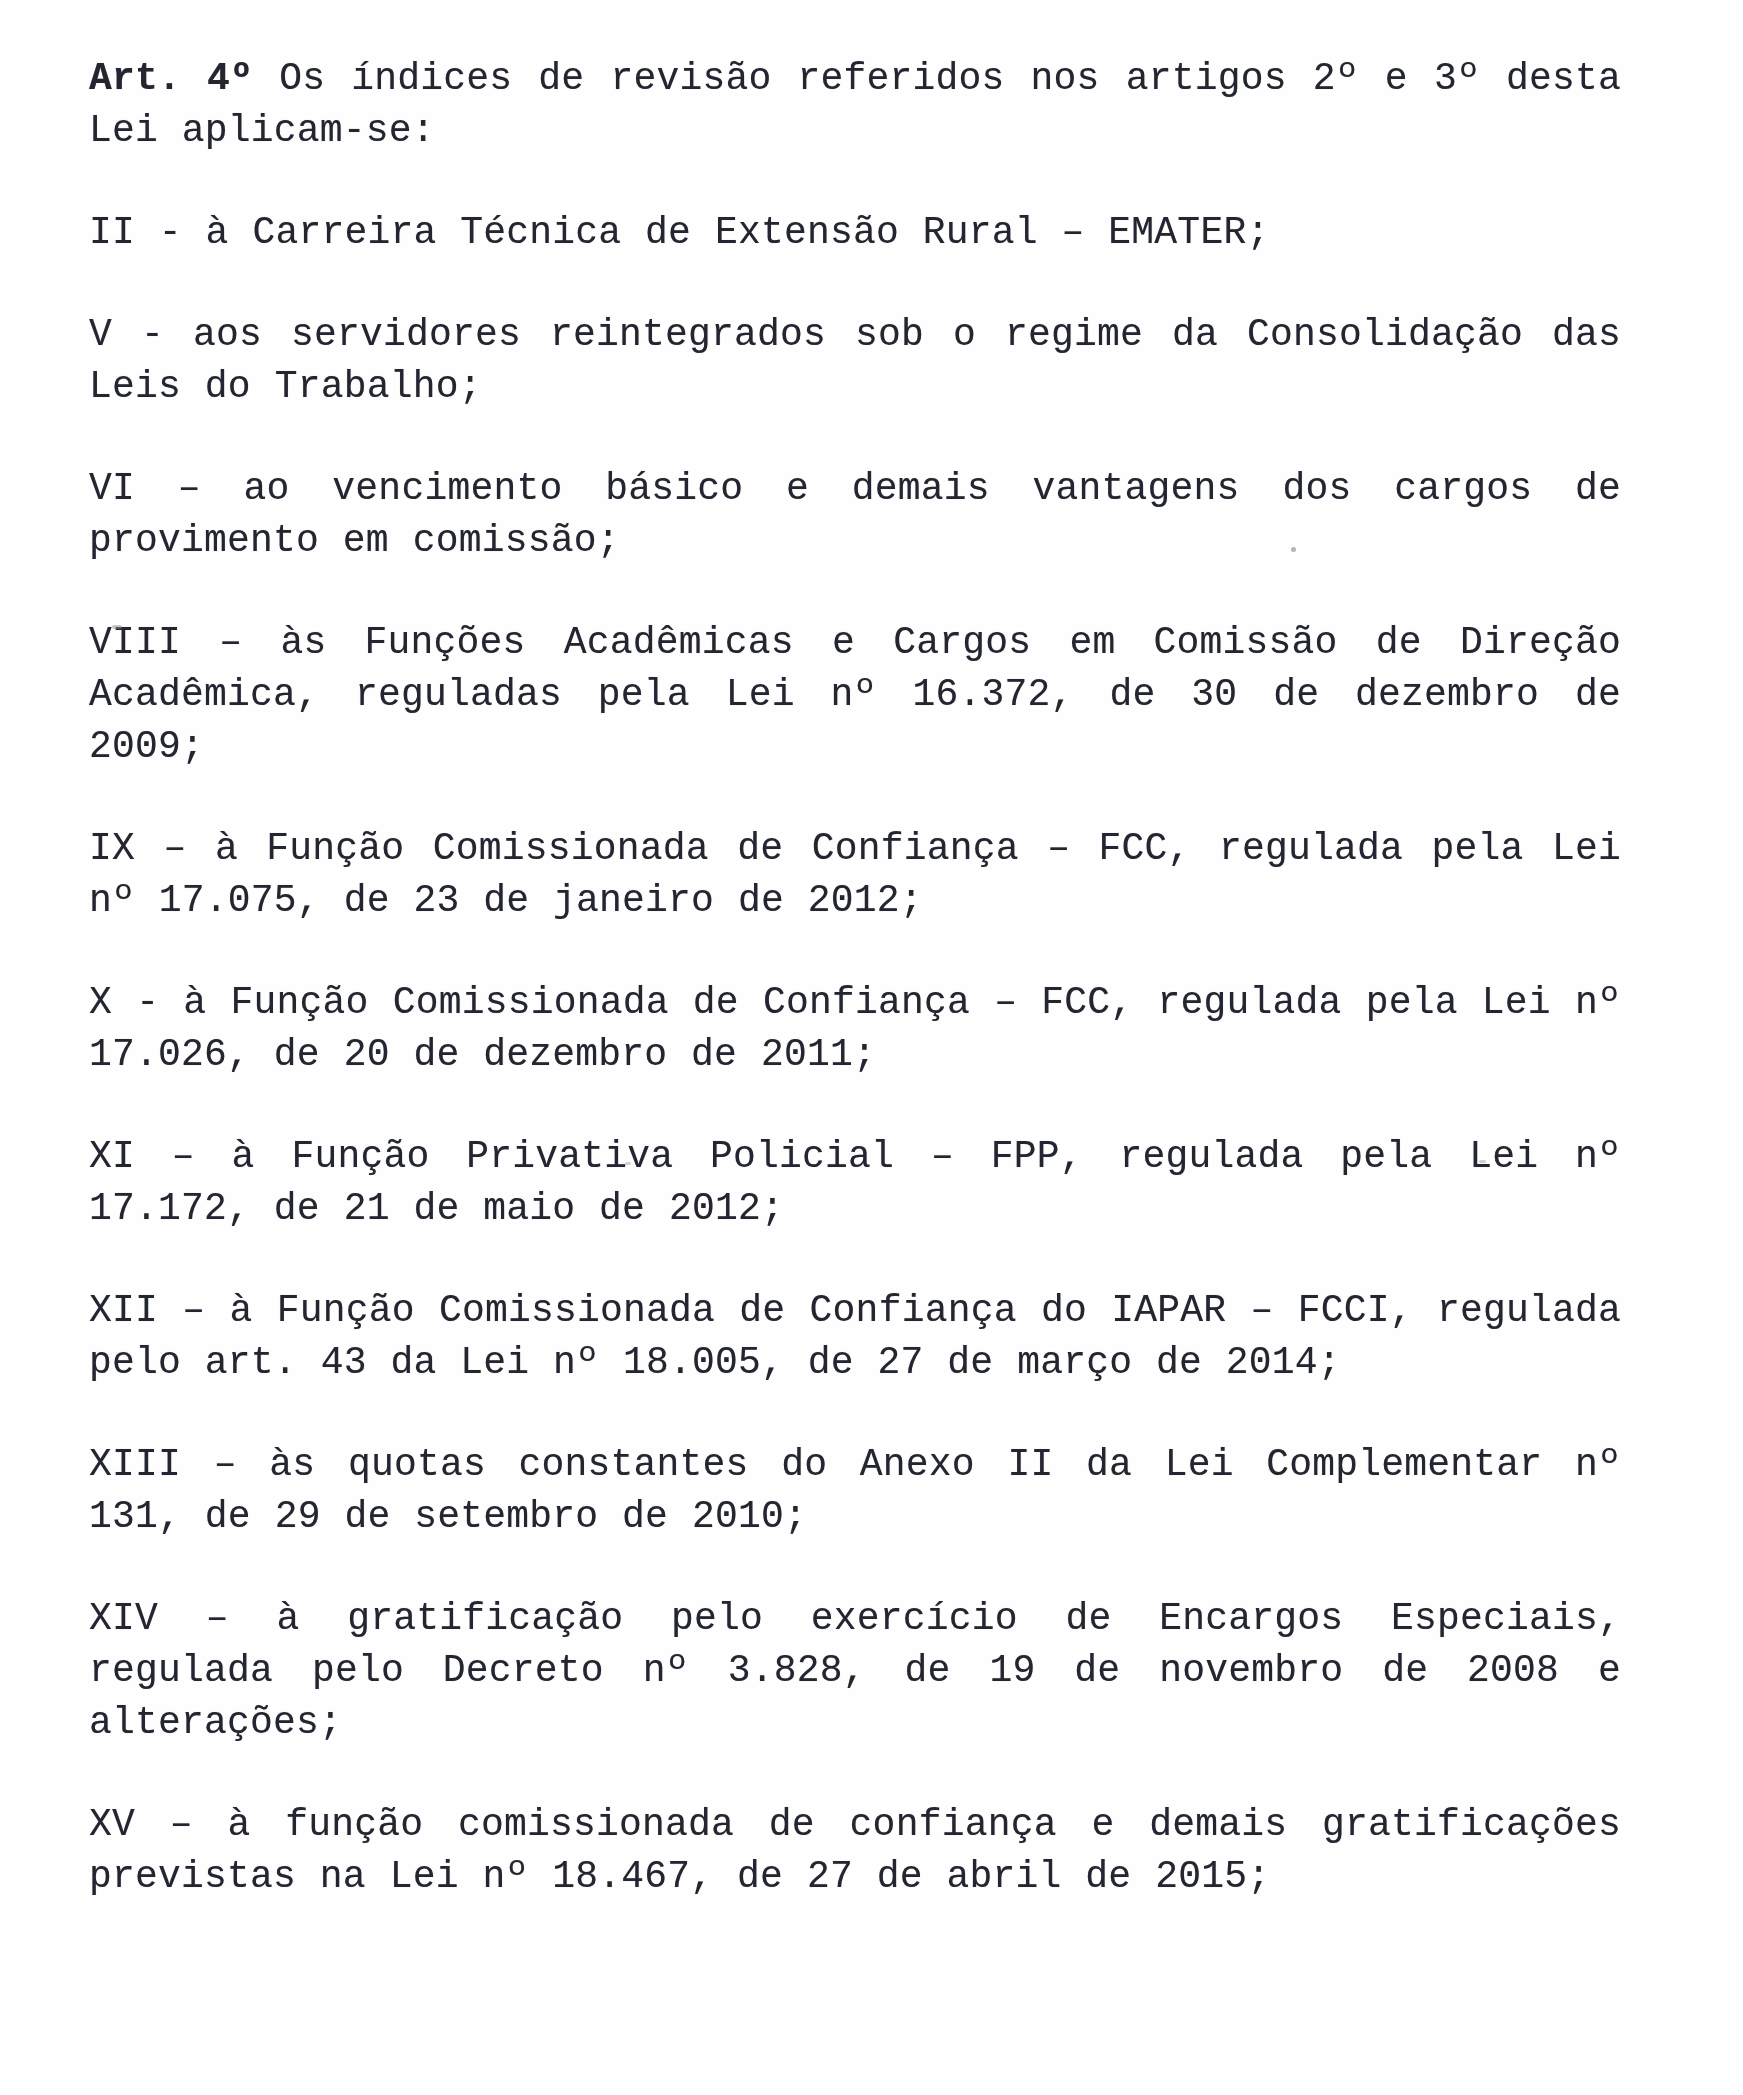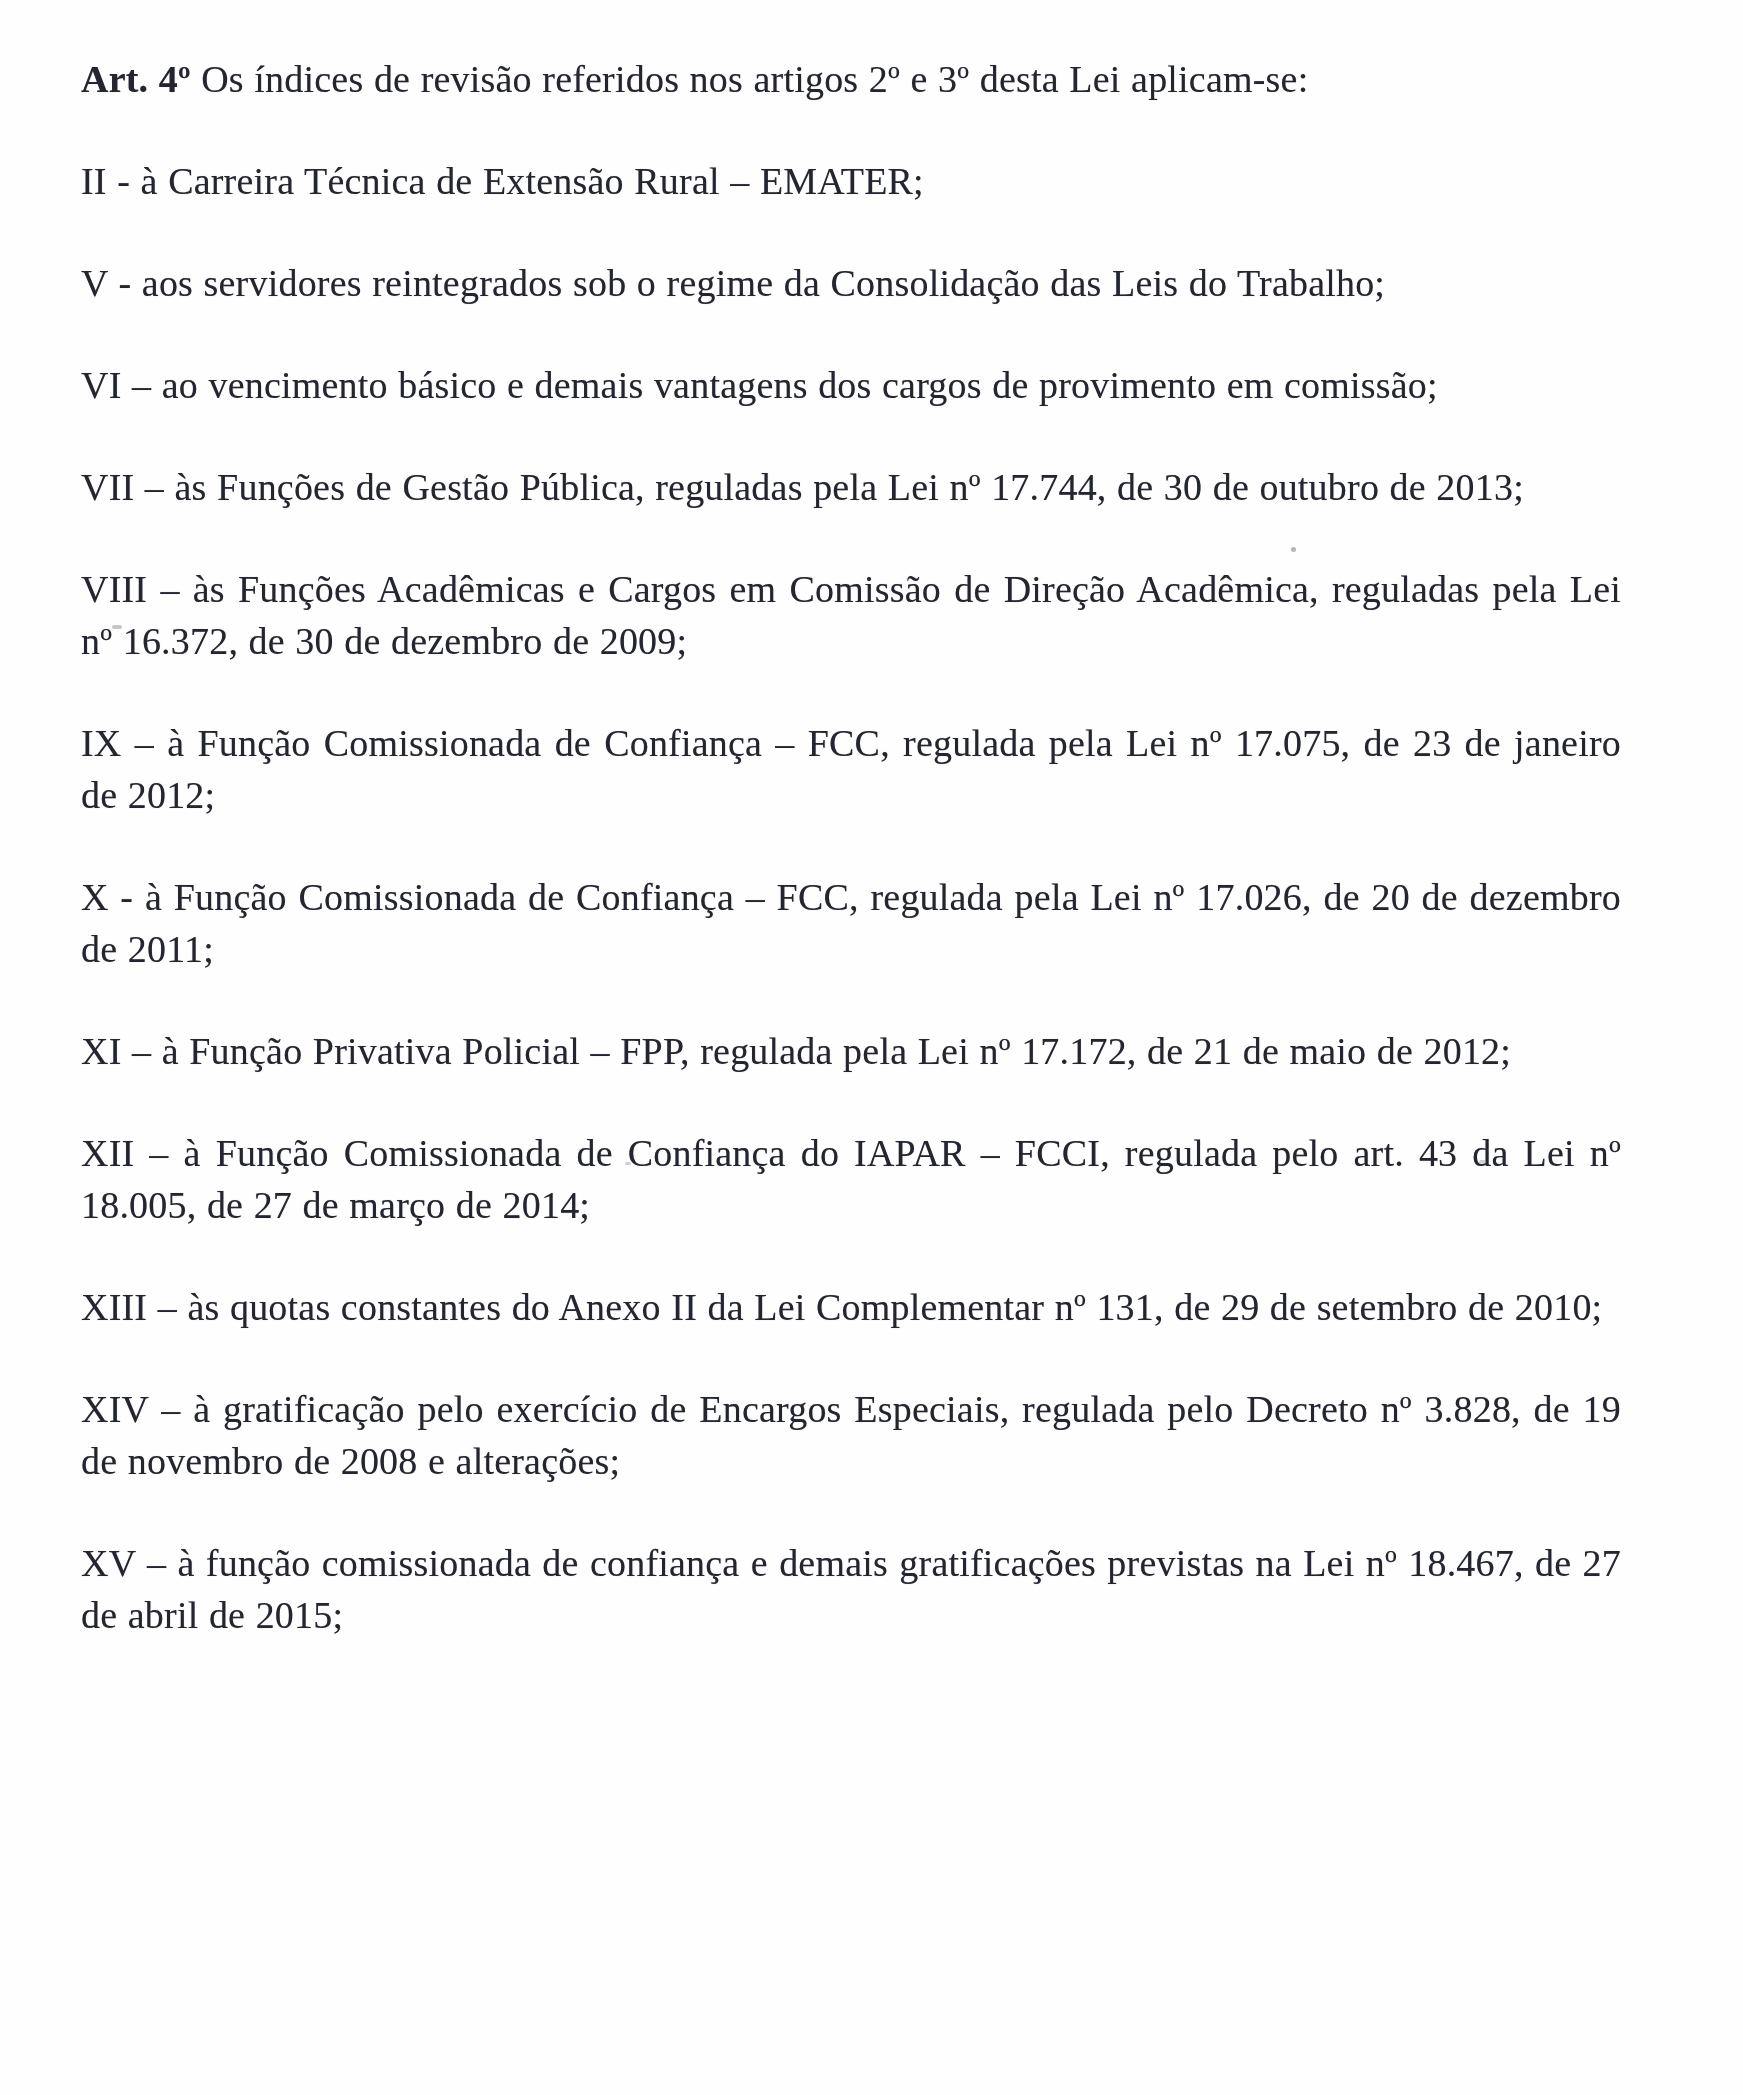--- a/index.html
+++ b/index.html
@@ -13,24 +13,24 @@
     height: 2096px;
     background: var(--bg-color);
     position: relative;
     overflow: hidden;
     font-family: "Liberation Sans", sans-serif;
   }
   .page {
     padding: 53px 123px 0 81px;
   }
   .para {
-    font-family: Liberation Serif, serif;
+    font-family: Liberation Mono, monospace;
     font-size: 38px;
     line-height: 52px;
-    margin: 0 0 50px 0;
+    margin: 0 0 50px 8px;
     color: var(--text-color);
     text-align: justify;
     letter-spacing: 0.2px;
     word-spacing: 0.8px;
     text-shadow: 0 0 0.8px rgba(35, 37, 49, 0.35);
   }
   .para strong { font-weight: bold; }
   .speck {
     position: absolute;
     background: #8d8d88;
@@ -44,21 +44,20 @@
 </head>
 <body>
 
 <div class="page">
 
   <p class="para"><strong>Art. 4º</strong><span> Os índices de revisão referidos nos artigos 2º e 3º desta Lei aplicam-se:</span></p>
 
   <p class="para">II - à Carreira Técnica de Extensão Rural – EMATER;</p>
   <p class="para">V - aos servidores reintegrados sob o regime da Consolidação das Leis do Trabalho;</p>
   <p class="para">VI – ao vencimento básico e demais vantagens dos cargos de provimento em comissão;</p>
-  <p class="para">VII – às Funções de Gestão Pública, reguladas pela Lei nº 17.744, de 30 de outubro de 2013;</p>
   <p class="para">VIII – às Funções Acadêmicas e Cargos em Comissão de Direção Acadêmica, reguladas pela Lei nº 16.372, de 30 de dezembro de 2009;</p>
   <p class="para">IX – à Função Comissionada de Confiança – FCC, regulada pela Lei nº 17.075, de 23 de janeiro de 2012;</p>
   <p class="para">X - à Função Comissionada de Confiança – FCC, regulada pela Lei nº 17.026, de 20 de dezembro de 2011;</p>
   <p class="para">XI – à Função Privativa Policial – FPP, regulada pela Lei nº 17.172, de 21 de maio de 2012;</p>
   <p class="para">XII – à Função Comissionada de Confiança do IAPAR – FCCI, regulada pelo art. 43 da Lei nº 18.005, de 27 de março de 2014;</p>
   <p class="para">XIII – às quotas constantes do Anexo II da Lei Complementar nº 131, de 29 de setembro de 2010;</p>
   <p class="para">XIV – à gratificação pelo exercício de Encargos Especiais, regulada pelo Decreto nº 3.828, de 19 de novembro de 2008 e alterações;</p>
   <p class="para">XV – à função comissionada de confiança e demais gratificações previstas na Lei nº 18.467, de 27 de abril de 2015;</p>
 
 </div>

